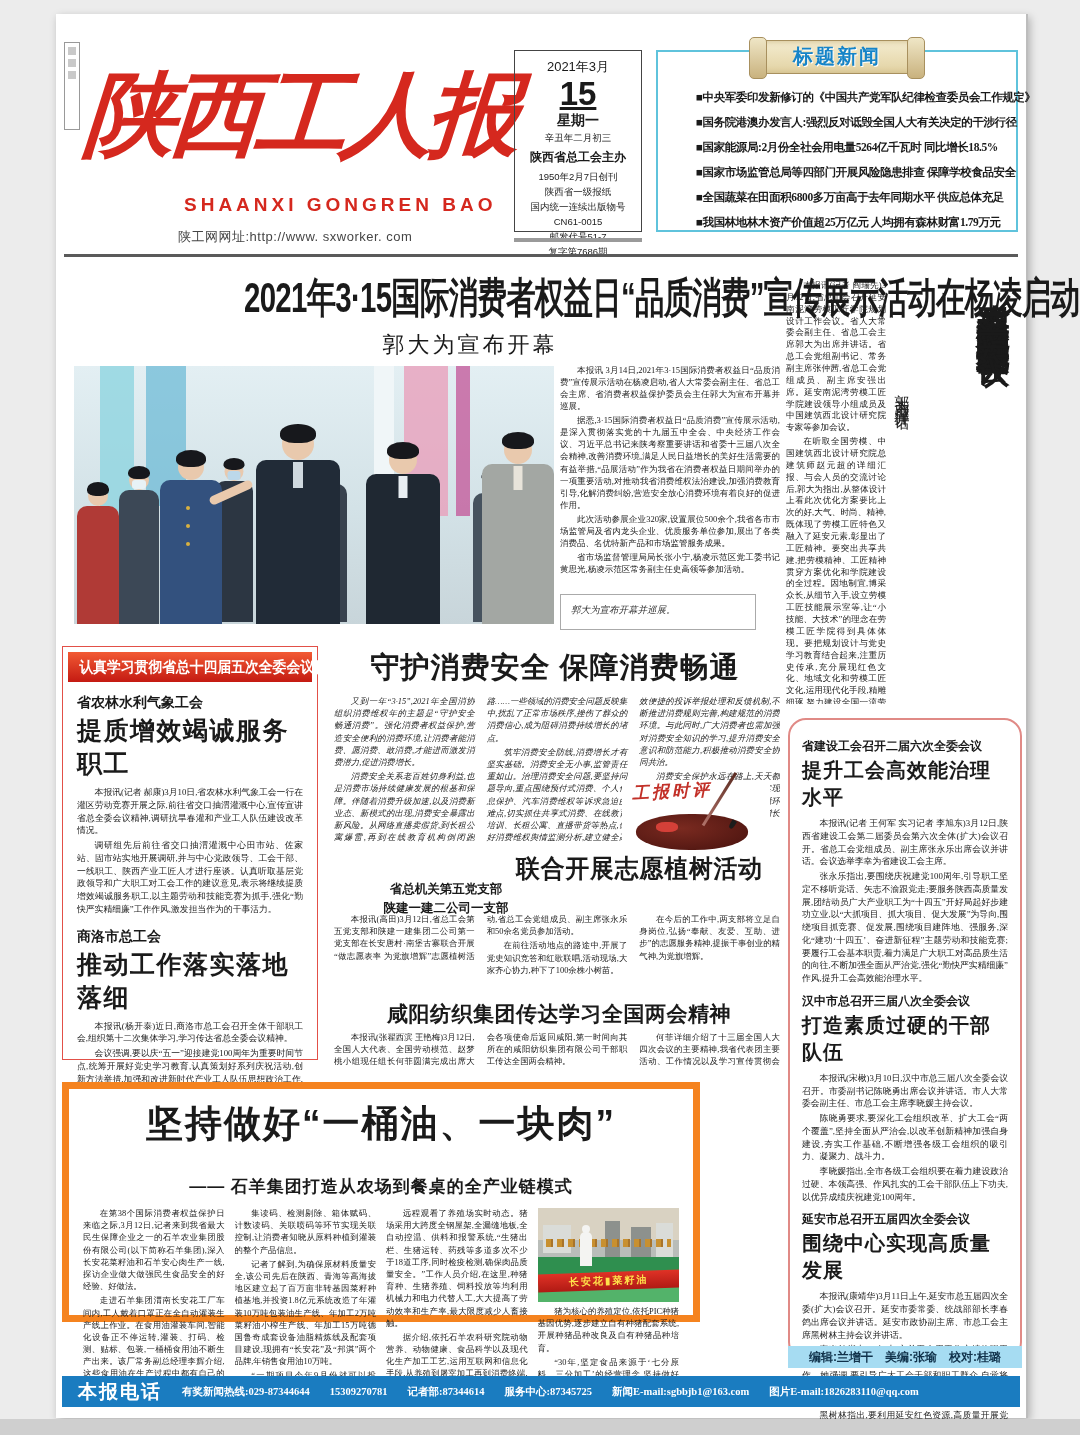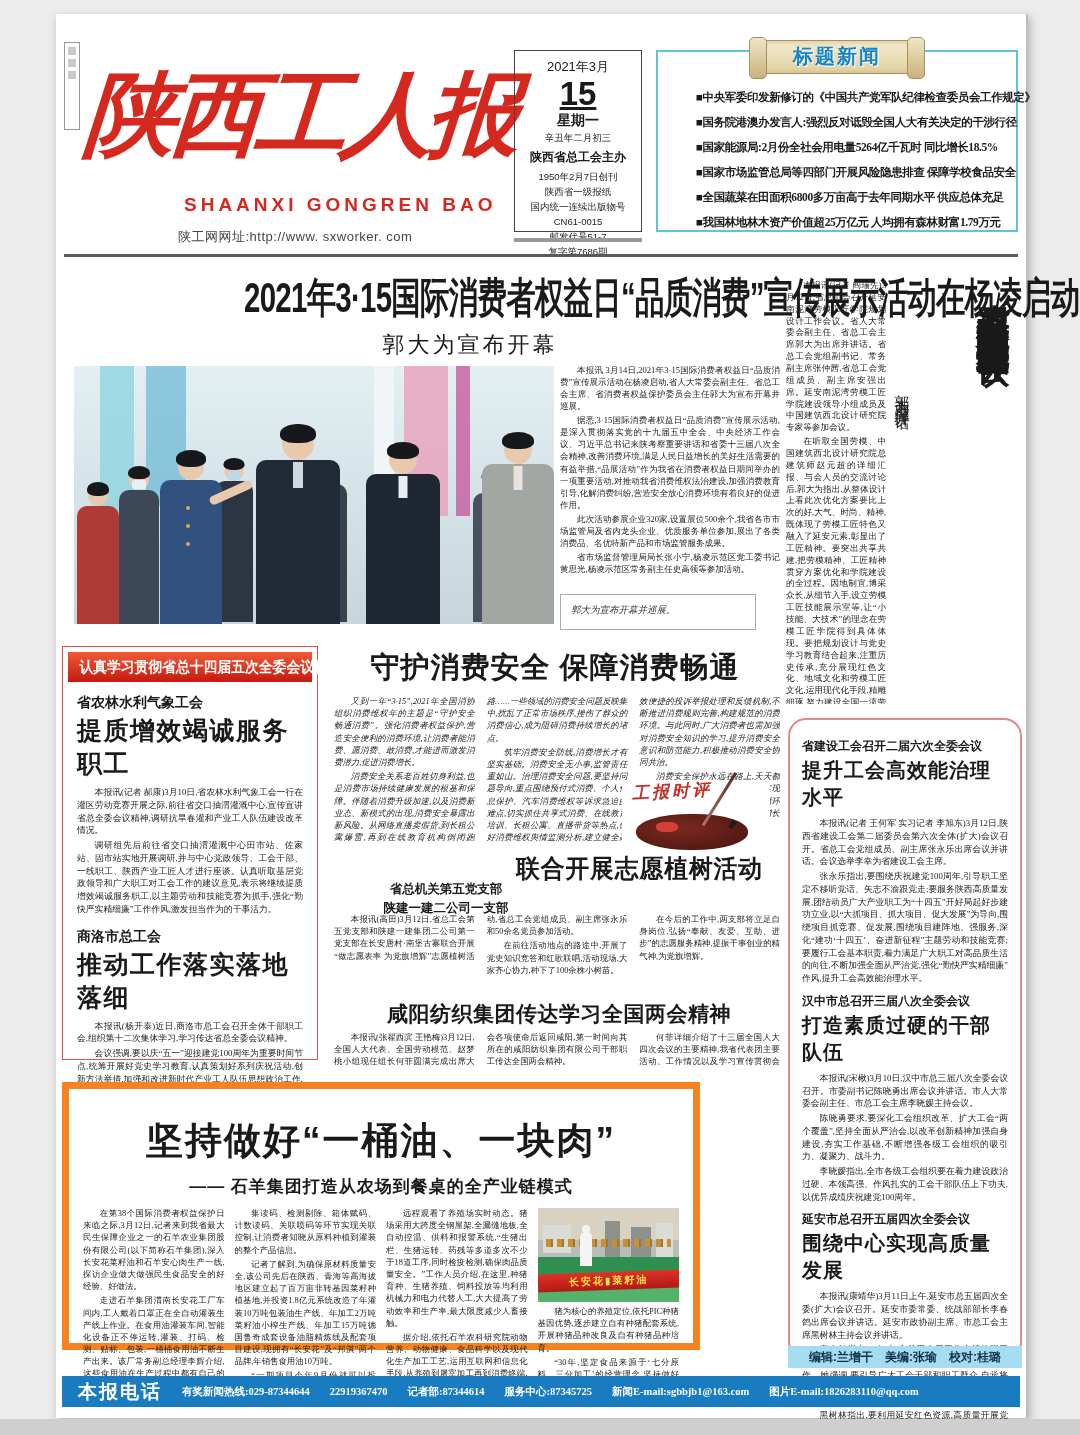--- a/index.html
+++ b/index.html
@@ -97,24 +97,24 @@
   
   #right-box{left:732px;top:704px;width:234px;height:642px;border:2px solid #e08a86;border-radius:18px;
       box-sizing:border-box;padding:12px 12px 6px;background:#fff;}
   .rb-kicker{font-size:12px;font-weight:bold;margin:6px 0 2px;}
   .rb-headline{font-size:20px;font-weight:900;letter-spacing:1px;margin:0 0 6px;}
   .rb-body{font-size:8.8px;line-height:1.45;}
   #editor-bar{left:732px;top:1332px;width:234px;height:22px;background:#a6dcf2;display:flex;align-items:center;
       justify-content:center;gap:12px;font-size:12px;font-weight:bold;color:#10314a;}
 
   
-  #feature-box{left:6px;top:1068px;width:638px;height:268px;border:7px solid #f5831f;box-sizing:border-box;
-      background:#fff;padding:23px 14px;}
+  #feature-box{left:6px;top:1068px;width:638px;height:240px;border:7px solid #f5831f;box-sizing:border-box;
+      background:#fff;padding:6px 14px;}
   #feature-headline{text-align:center;font-size:37px;font-weight:900;letter-spacing:2px;margin-top:4px;white-space:nowrap;}
-  #feature-subtitle{text-align:center;font-size:17px;font-weight:bold;letter-spacing:1px;margin-top:9px;}
+  #feature-subtitle{text-align:center;font-size:17px;font-weight:bold;letter-spacing:1px;margin-top:26px;}
   #feature-cols{display:flex;gap:10px;margin-top:10px;height:176px;overflow:hidden;}
   .f-col{flex:1 1 0;font-size:8.4px;line-height:1.45;overflow:hidden;}
   #feature-photo{width:100%;height:94px;position:relative;overflow:hidden;background:linear-gradient(180deg,#d9d2c2 0 34%,#b9bdb9 34% 52%,#2f8f4f 52% 74%,#53b36a 74% 100%);margin-bottom:4px;}
   #feature-photo .machine{position:absolute;background:#8d918d;}
   #feature-photo .machine.light{background:#dadcd8;}
   #feature-photo .bottles{position:absolute;left:6%;top:33%;width:88%;height:8px;
      background:repeating-linear-gradient(90deg,#c89030 0 5px,#a9742a 5px 7px,transparent 7px 11px);}
   #feature-photo .worker{position:absolute;left:30%;top:26%;width:12px;height:34px;background:#f4f4f2;border-radius:5px 5px 0 0;}
   #feature-photo .worker::before{content:"";position:absolute;left:2px;top:-7px;width:8px;height:8px;border-radius:50%;background:#f4f4f2;}
   #feature-photo .banner{position:absolute;left:0;bottom:12px;width:100%;height:18px;background:linear-gradient(#e03226,#b01a14);
@@ -364,20 +364,20 @@
         <p class="body-p">猪为核心的养殖定位,依托PIC种猪基因优势,逐步建立自有种猪配套系统,开展种猪品种改良及自有种猪品种培育。</p>
         <p class="body-p">“30年,坚定食品来源于‘七分原料、三分加工’的经营理念,坚持做好“一桶油、一块肉”的永恒品质,投身大农业、大食品、大健康产业中,以匠心塑品质,为老百姓提供绿色产品,共创美好生活,这就是我们‘石羊人’的使命。”石羊集团工会副主席傅巧艳如是说。</p>
 
       </div>
     </div>
   </div>
 
   <div class="abs" id="footer-bar">
     <span class="label">本报电话</span>
     <span class="item">有奖新闻热线:029-87344644</span>
-    <span class="item">22919367470</span>
+    <span class="item">15309270781</span>
     <span class="item">记者部:87344614</span>
     <span class="item">服务中心:87345725</span>
     <span class="item">新闻E-mail:sgbbjb1@163.com</span>
     <span class="item">图片E-mail:1826283110@qq.com</span>
   </div>
 
 </div>
 
 </body></html>

